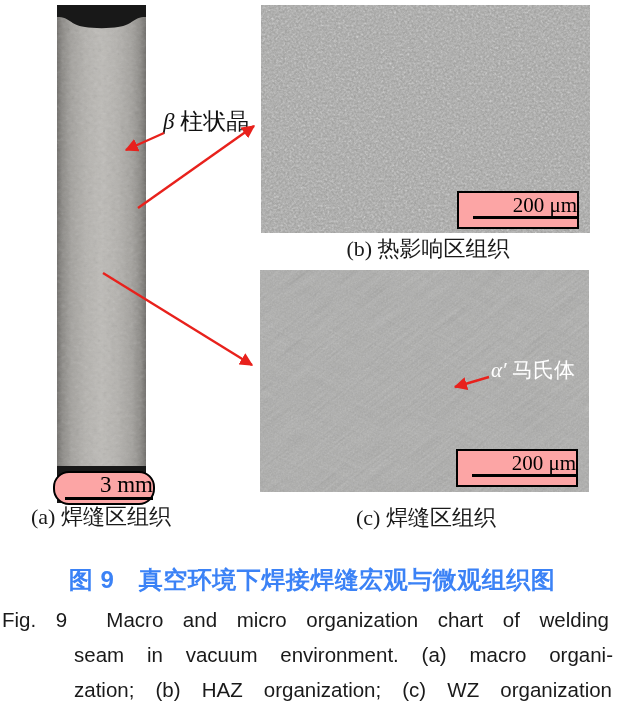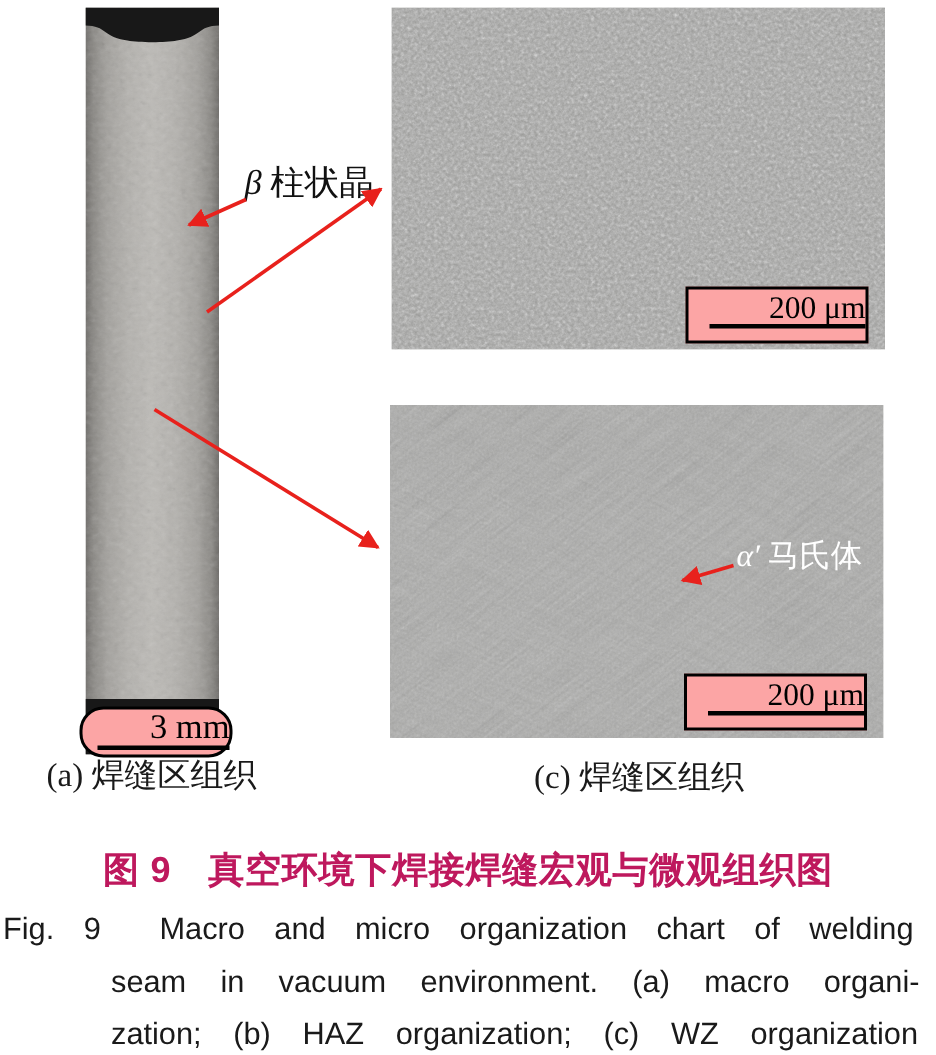--- a/index.html
+++ b/index.html
@@ -24,21 +24,21 @@
   .anno .greek{font-style:italic;}
   #beta-label{font-size:23px;color:#111;}
   #alpha-label{font-size:21px;color:#ffffff;}
 
   
   #arrows{position:absolute;left:0;top:0;pointer-events:none;}
 
   
   #caption-zh{position:absolute;left:0;top:564px;width:624px;text-align:center;
               font-family:"Liberation Sans",sans-serif;font-weight:bold;font-size:24px;
-              color:#be185d;letter-spacing:0.5px;}
+              color:#3b82f6;letter-spacing:0.5px;}
   .cap-en-line{position:absolute;font-family:"Liberation Sans",sans-serif;font-size:20.5px;
                color:#1a1a1a;text-align:justify;text-align-last:justify;line-height:23px;
                white-space:normal;}
   #cap-en-1{left:2px;top:608px;width:607px;}
   #cap-en-2{left:74px;top:643px;width:539px;}
   #cap-en-3{left:74px;top:678px;width:538px;}
 </style>
 </head>
 <body>
 
@@ -93,20 +93,21 @@
       <rect width="329" height="228" fill="#9a9a98"></rect>
       <rect width="329" height="228" filter="url(#fB)" opacity="0.9"></rect>
     </svg>
   </div>
 
   <div class="scalebox" style="left:457px;top:191px;width:122px;height:38px;padding:1px 0 5px;">
     <div class="sb-text" style="font-size:21px;">200 μm</div>
     <div class="sb-bar" style="width:88%;"></div>
   </div>
 
+  <div class="panel-label" style="left:278px;top:237px;width:300px;">(b) 热影响区组织</div>
 
   <div class="panel" style="left:260px;top:270px;">
     <svg width="329" height="222" viewBox="0 0 329 222">
       <defs>
         <filter id="fC1" x="0" y="0" width="100%" height="100%">
           <feTurbulence type="fractalNoise" baseFrequency="0.6" numOctaves="2" seed="3"></feTurbulence>
           <feColorMatrix type="saturate" values="0"></feColorMatrix>
           <feComponentTransfer>
             <feFuncR type="linear" slope="0.5" intercept="0.38"></feFuncR>
             <feFuncG type="linear" slope="0.5" intercept="0.38"></feFuncG>

